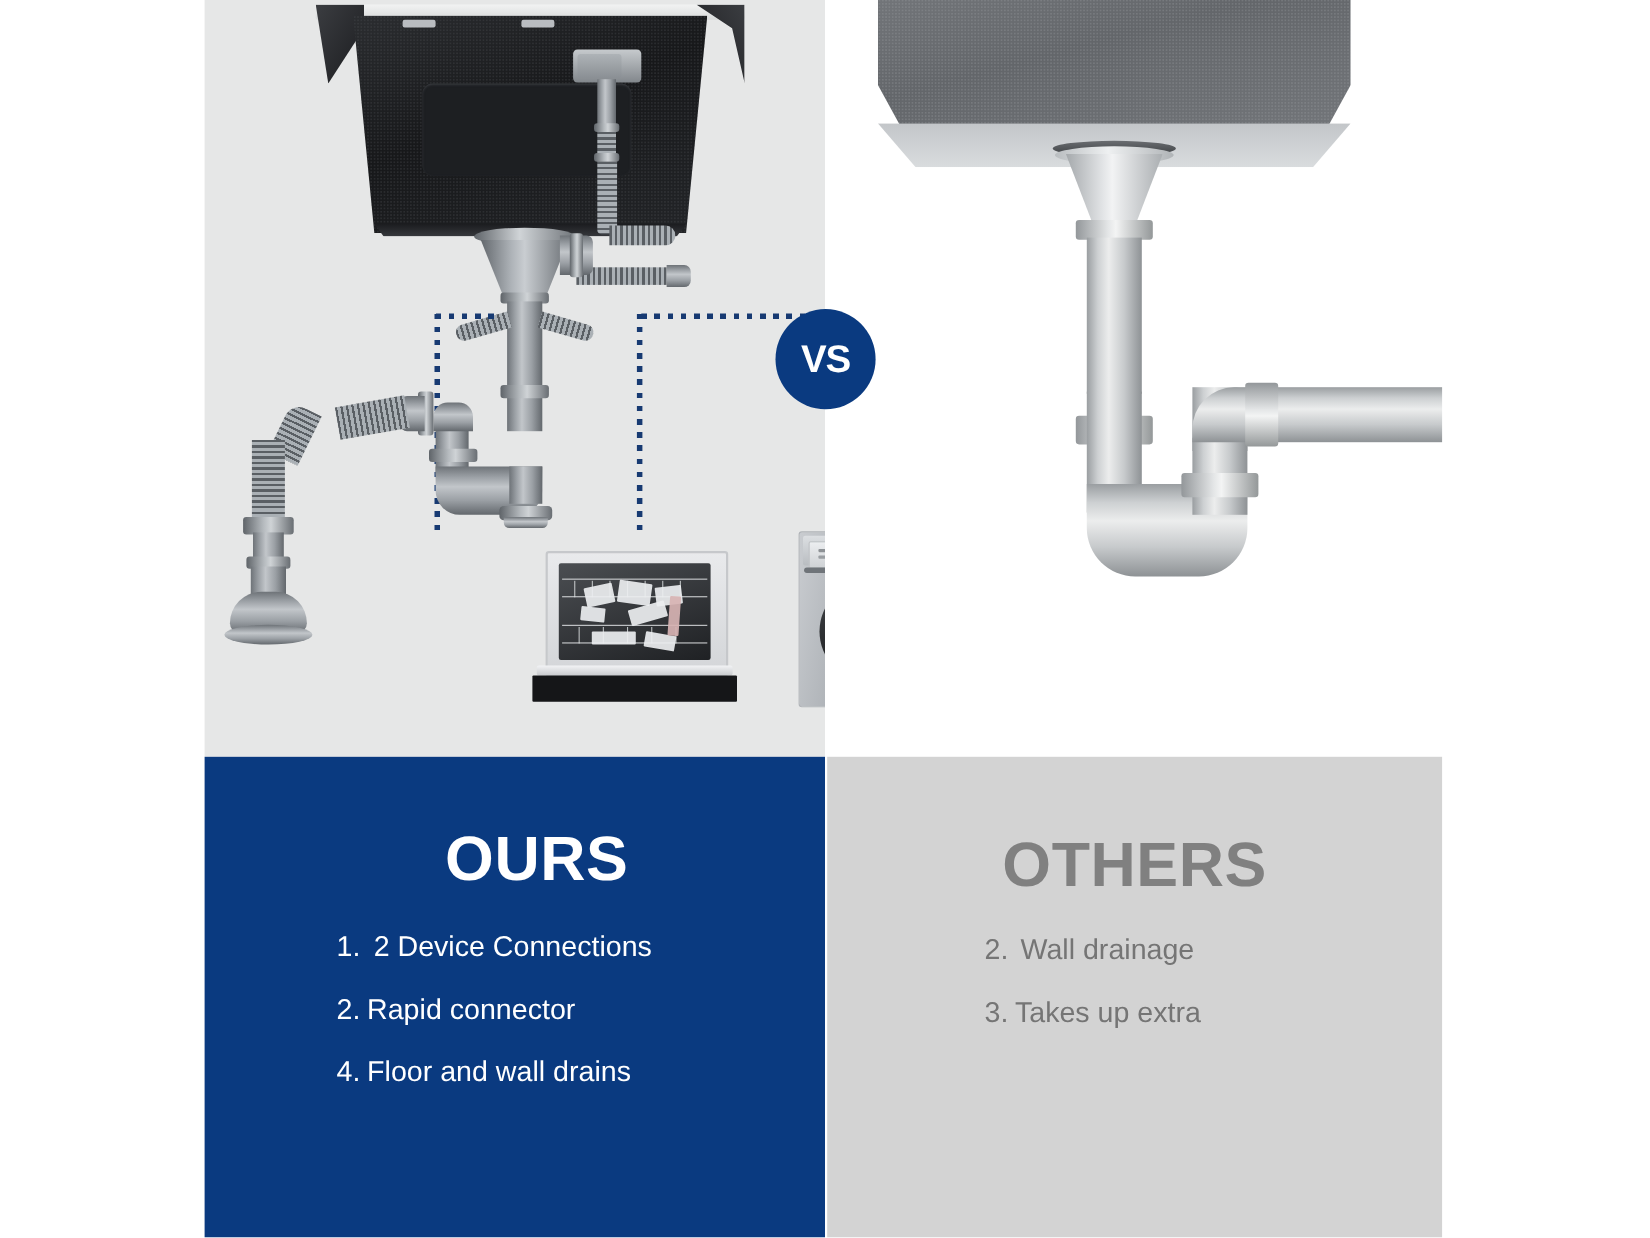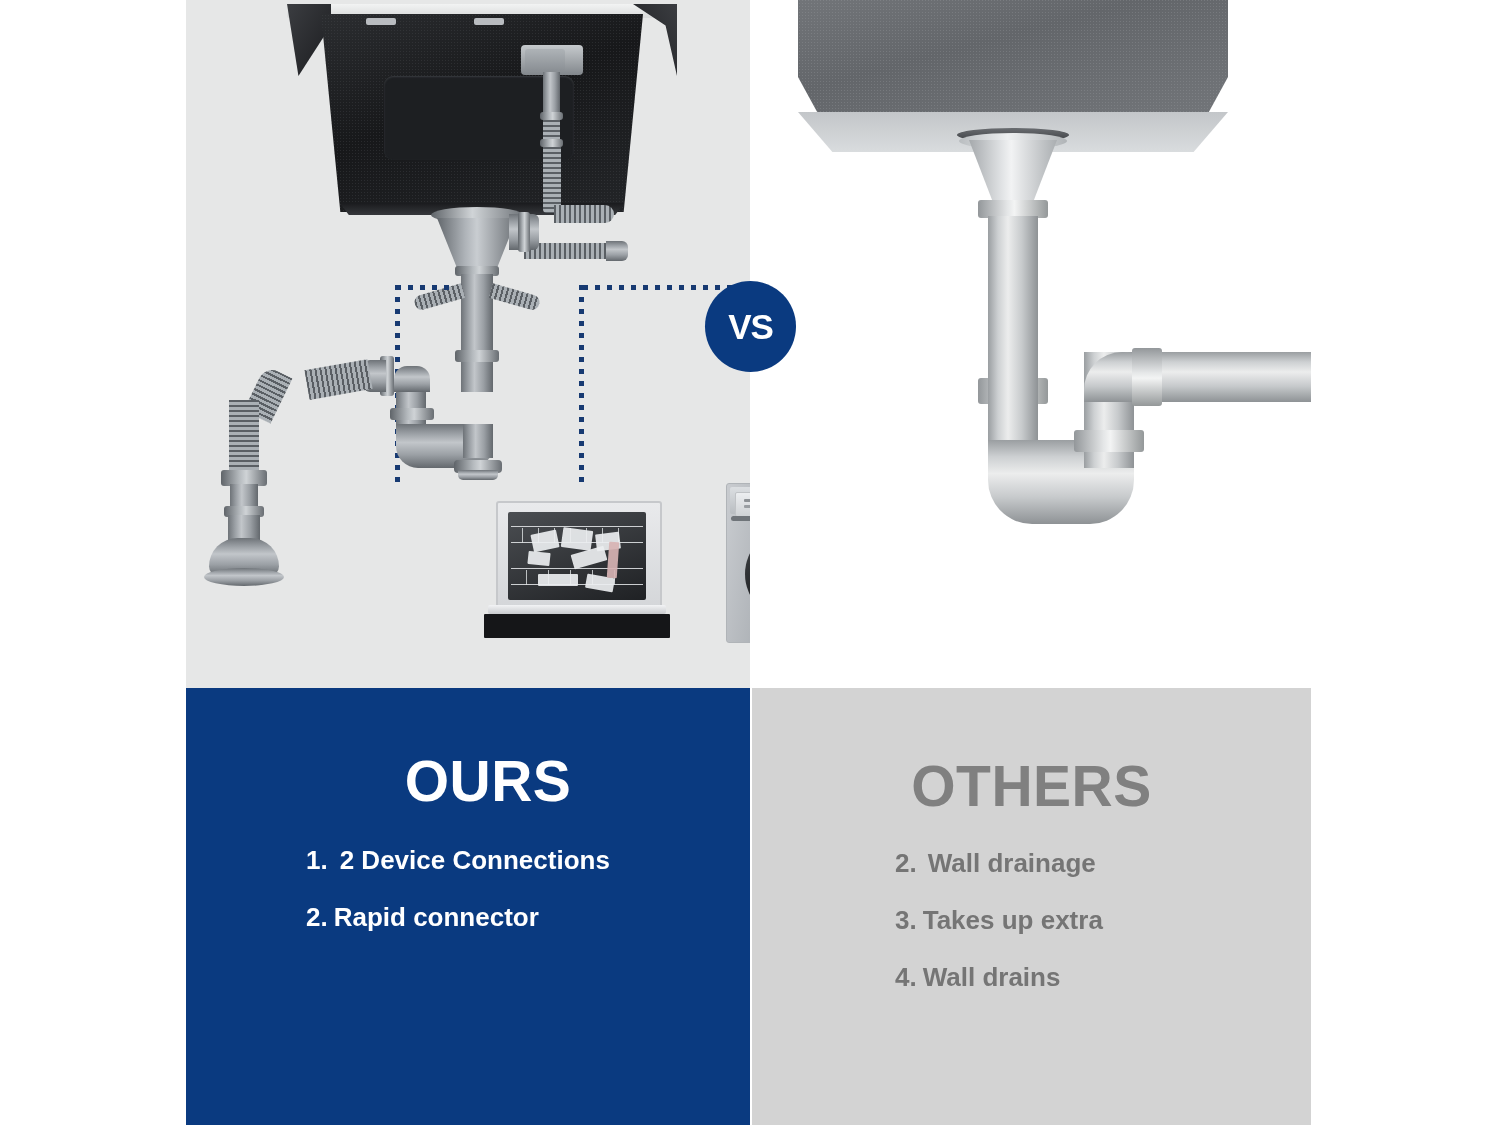--- a/index.html
+++ b/index.html
@@ -15,21 +15,21 @@
   .txt-panel-ours{position:absolute;left:186px;top:688px;width:564px;height:437px;background:#0a3a80;}
   .txt-panel-others{position:absolute;left:752px;top:688px;width:559px;height:437px;background:#d3d3d3;}
 
   .panel-title{position:absolute;left:0;width:100%;text-align:center;font-weight:bold;letter-spacing:0.5px;}
   .title-ours{top:753px;color:#ffffff;font-size:57px;line-height:57px;margin-left:20px;}
   .title-others{top:758px;color:#808080;font-size:57px;line-height:57px;}
 
   .feat-list{position:absolute;list-style:none;margin:0;padding:0;}
   .list-ours{left:306px;top:845px;width:420px;color:#ffffff;}
   .list-others{left:895px;top:848px;width:420px;color:#757575;}
-  .feat-list li{font-size:26px;line-height:30px;margin-bottom:27px;white-space:nowrap;font-weight:700;}
+  .feat-list li{font-size:26px;line-height:30px;margin-bottom:27px;white-space:nowrap;font-weight:400;}
   .feat-list li .num{display:inline-block;margin-right:6px;}
   .list-ours li:first-child .num{margin-right:12px;}
   .list-others li:first-child .num{margin-right:11px;}
 
   
   .vs-badge{position:absolute;left:705px;top:281px;width:91px;height:91px;border-radius:50%;
             background:#0a3a80;display:flex;align-items:center;justify-content:center;z-index:40;}
   .vs-badge span{color:#fff;font-size:35px;font-weight:bold;letter-spacing:-1px;line-height:35px;}
 
   
@@ -278,27 +278,27 @@
 
   <div class="panel-title title-others" style="left:752px;width:559px;">OTHERS</div>
 
   <ul class="feat-list list-ours">
     <li>
       <span class="num">1.</span><span>2 Device Connections</span>
     </li>
     <li>
       <span class="num">2.</span><span>Rapid connector</span>
     </li>
+    <li>
+      <span class="num">4.</span><span>Floor and wall drains</span>
+    </li>
   </ul>
 
   <ul class="feat-list list-others">
     <li>
       <span class="num">2.</span><span>Wall drainage</span>
     </li>
     <li>
       <span class="num">3.</span><span>Takes up extra</span>
     </li>
-    <li>
-      <span class="num">4.</span><span>Wall drains</span>
-    </li>
   </ul>
 
 </div>
 
 </body></html>

